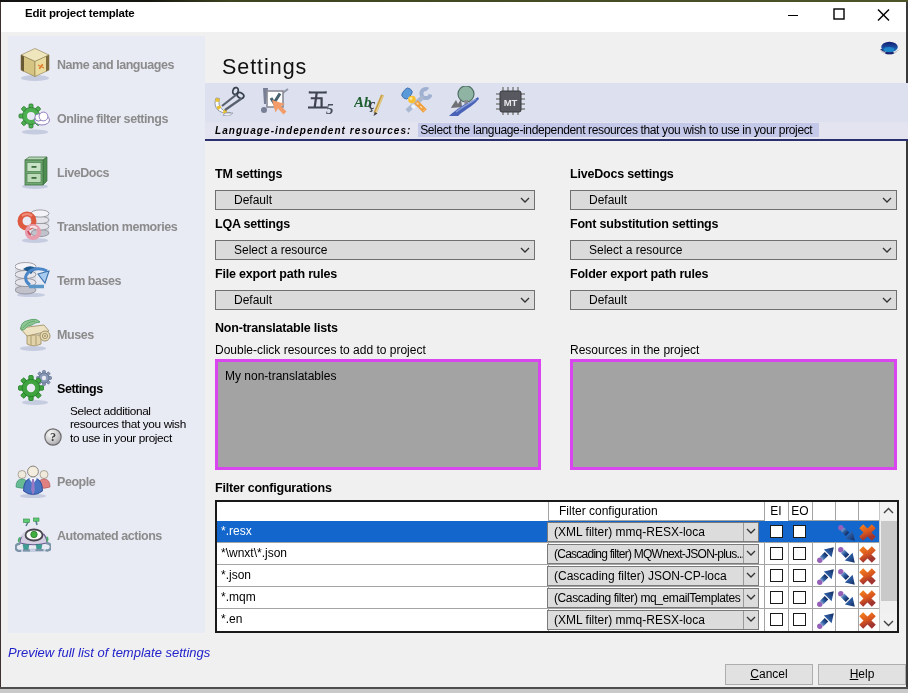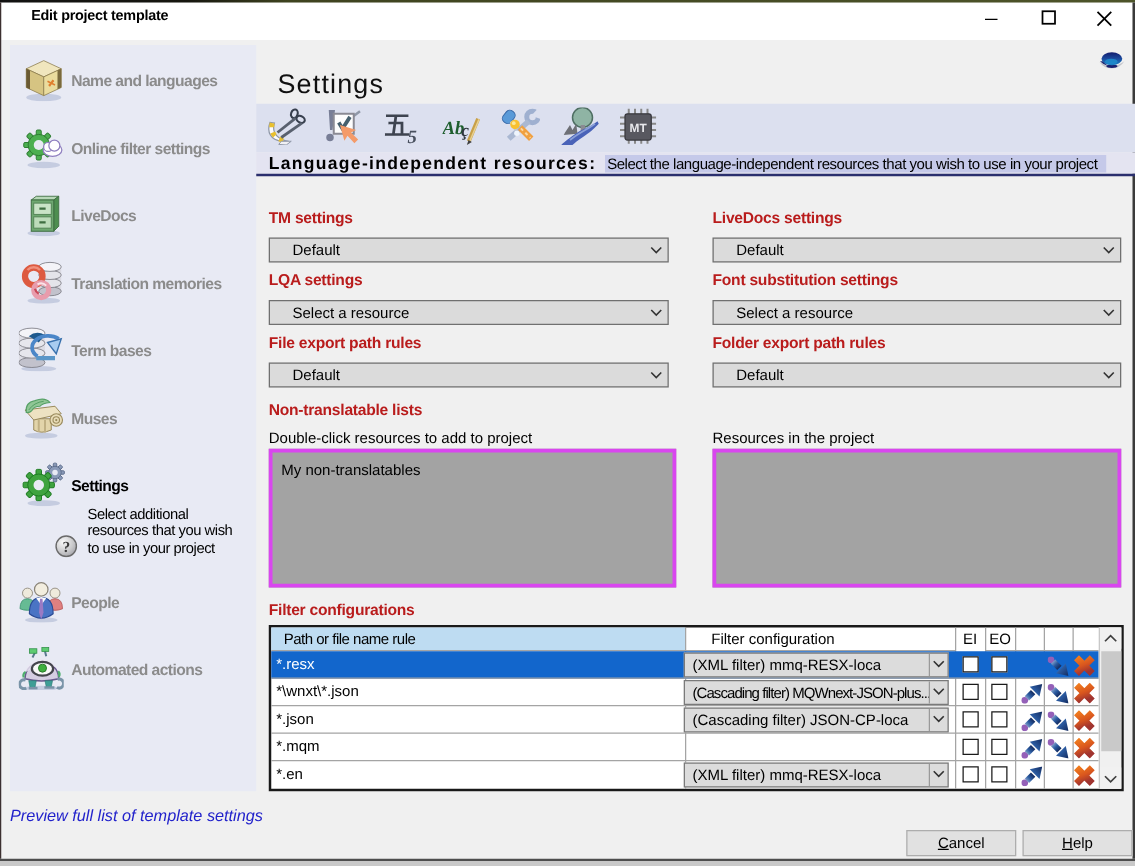--- a/index.html
+++ b/index.html
@@ -19,25 +19,25 @@
 #sidebar { left:8px; top:36px; width:197px; height:597px; background:#E8EAF4; }
 .navlab { position:absolute; left:57px; font-size:12.5px; font-weight:bold; color:#8b8b8b; letter-spacing:-0.45px; white-space:nowrap; }
 .navlab.act { color:#000; }
 .navicon { position:absolute; left:17px; width:36px; height:36px; }
 #helptext { position:absolute; left:70px; top:405px; font-size:11.8px; color:#000; letter-spacing:-0.35px; line-height:13.4px; }
 #plink { left:8px; top:645px; font-size:13px; color:#2222cb;font-style:italic; }
 
 #mtitle { left:222px; top:55px; font-size:21.5px; color:#101010; letter-spacing:0.95px; }
 #toolbar { left:205px; top:83px; width:703px; height:39px; background:#DCE0EF; }
 #infobar { left:205px; top:122px; width:703px; height:17px; background:#E4E4F1; font-size:12px; line-height:17px; white-space:nowrap; }
-#infobar b { margin-left:10px; font-size:14px; letter-spacing:1.05px; }
+#infobar b { margin-left:10px; font-size:10px; letter-spacing:1.05px;font-style:italic; }
 #infohl { background:#C5C9E9; padding:0 7px 0 2px; letter-spacing:-0.36px; }
 #navyline { left:205px; top:139px; width:703px; height:2px; background:#2A2F6E; }
 
-.flab { position:absolute; font-size:12.5px; font-weight:bold; color:#b91c1c; letter-spacing:-0.2px; }
+.flab { position:absolute; font-size:12.5px; font-weight:bold; color:#000000; letter-spacing:-0.2px; }
 .dd { position:absolute; height:20px; background:#DBDBDB; border:1px solid #707070; font-size:12px; line-height:18px; padding-left:18px; color:#000; }
 .dd .chev { position:absolute; right:4px; top:6px; width:10px; height:7px; }
 .slab { position:absolute; font-size:12px; color:#000; }
 .lbox { position:absolute; background:#a3a3a3; border:3px solid #d946ef; }
 
 #tbl { left:215px; top:500px; width:684px; height:133px; border:2px solid #191919; background:#fff; }
 .gv { position:absolute; top:0; width:1px; background:#A4A4A4; }
 .cell { position:absolute; font-size:12px; overflow:hidden; white-space:nowrap; }
 .row { position:absolute; left:0; width:662px; height:22px; border-bottom:1px solid #A4A4A4; }
 .tcombo { position:absolute; background:#DCDCDC; border:1px solid #7a7a7a; font-size:12px; line-height:18px; padding-left:6px; padding-right:20px; white-space:nowrap; overflow:hidden; }
@@ -388,22 +388,21 @@
     </defs>
   </svg>
   <div class="abs" id="tbl">
     <div class="gv" style="left:331px;height:129px"></div>
     <div class="gv" style="left:547px;height:129px"></div>
     <div class="gv" style="left:571px;height:129px"></div>
     <div class="gv" style="left:595px;height:129px"></div>
     <div class="gv" style="left:618px;height:129px"></div>
     <div class="gv" style="left:641px;height:129px"></div>
 
-    <div class="cell" style="left:0;top:0;width:331px;height:19px;background:#BEDCF2;line-height:19px;padding-left:10px;letter-spacing:-0.4px;border-bottom:1px solid #A4A4A4">Path or file name rule</div>
-    <div class="cell" style="left:331px;top:0;width:216px;height:19px;line-height:19px;padding-left:21px;border-bottom:1px solid #A4A4A4">Filter configuration</div>
+    <div class="cell" style="left:331px;top:0;width:216px;height:19px;line-height:19px;padding-left:11px;border-bottom:1px solid #A4A4A4">Filter configuration</div>
     <div class="cell" style="left:547px;top:0;width:24px;height:32px;line-height:19px;text-align:center;border-bottom:1px solid #A4A4A4">EI</div>
     <div class="cell" style="left:571px;top:0;width:24px;height:19px;line-height:19px;text-align:center;border-bottom:1px solid #A4A4A4">EO</div>
     <div class="cell" style="left:595px;top:0;width:67px;height:19px;border-bottom:1px solid #A4A4A4"></div>
 
     <div class="row" style="top:19px;background:#1266CC">
       <div class="cell" style="left:4px;top:0;width:320px;line-height:21px;color:#fff">*.resx</div>
       <div class="tcombo" style="left:330px;top:1px;width:212px;height:20px">(XML filter) mmq-RESX-loca<span class="cbtn">
             <svg style="position:absolute;left:2px;top:5px;width:10px;height:7px" viewBox="0 0 10 7">
               <polyline points="1,1 5,5 9,1" fill="none" stroke="#333" stroke-width="1.3"></polyline>
             </svg>
@@ -453,20 +452,25 @@
       <svg class="icn" style="left:621px;top:4px;width:17px;height:16px" viewBox="0 0 17 16">
           <use href="#ain"></use>
         </svg>
       <svg class="icn" style="left:642px;top:3px;width:17px;height:17px" viewBox="0 0 17 17">
           <use href="#redx"></use>
         </svg>
     </div>
 
     <div class="row" style="top:85px">
       <div class="cell" style="left:4px;top:0;width:320px;line-height:21px">*.mqm</div>
+      <div class="tcombo" style="left:330px;top:1px;width:212px;height:20px;letter-spacing:-0.4px">(Cascading filter) mq_emailTemplates<span class="cbtn">
+            <svg style="position:absolute;left:2px;top:5px;width:10px;height:7px" viewBox="0 0 10 7">
+              <polyline points="1,1 5,5 9,1" fill="none" stroke="#333" stroke-width="1.3"></polyline>
+            </svg>
+          </span></div>
       <div class="cb" style="left:553px;top:4px"></div>
       <div class="cb" style="left:576px;top:4px"></div>
       <svg class="icn" style="left:600px;top:4px;width:17px;height:16px" viewBox="0 0 17 16">
           <use href="#aout"></use>
         </svg>
       <svg class="icn" style="left:621px;top:4px;width:17px;height:16px" viewBox="0 0 17 16">
           <use href="#ain"></use>
         </svg>
       <svg class="icn" style="left:642px;top:3px;width:17px;height:17px" viewBox="0 0 17 17">
           <use href="#redx"></use>

